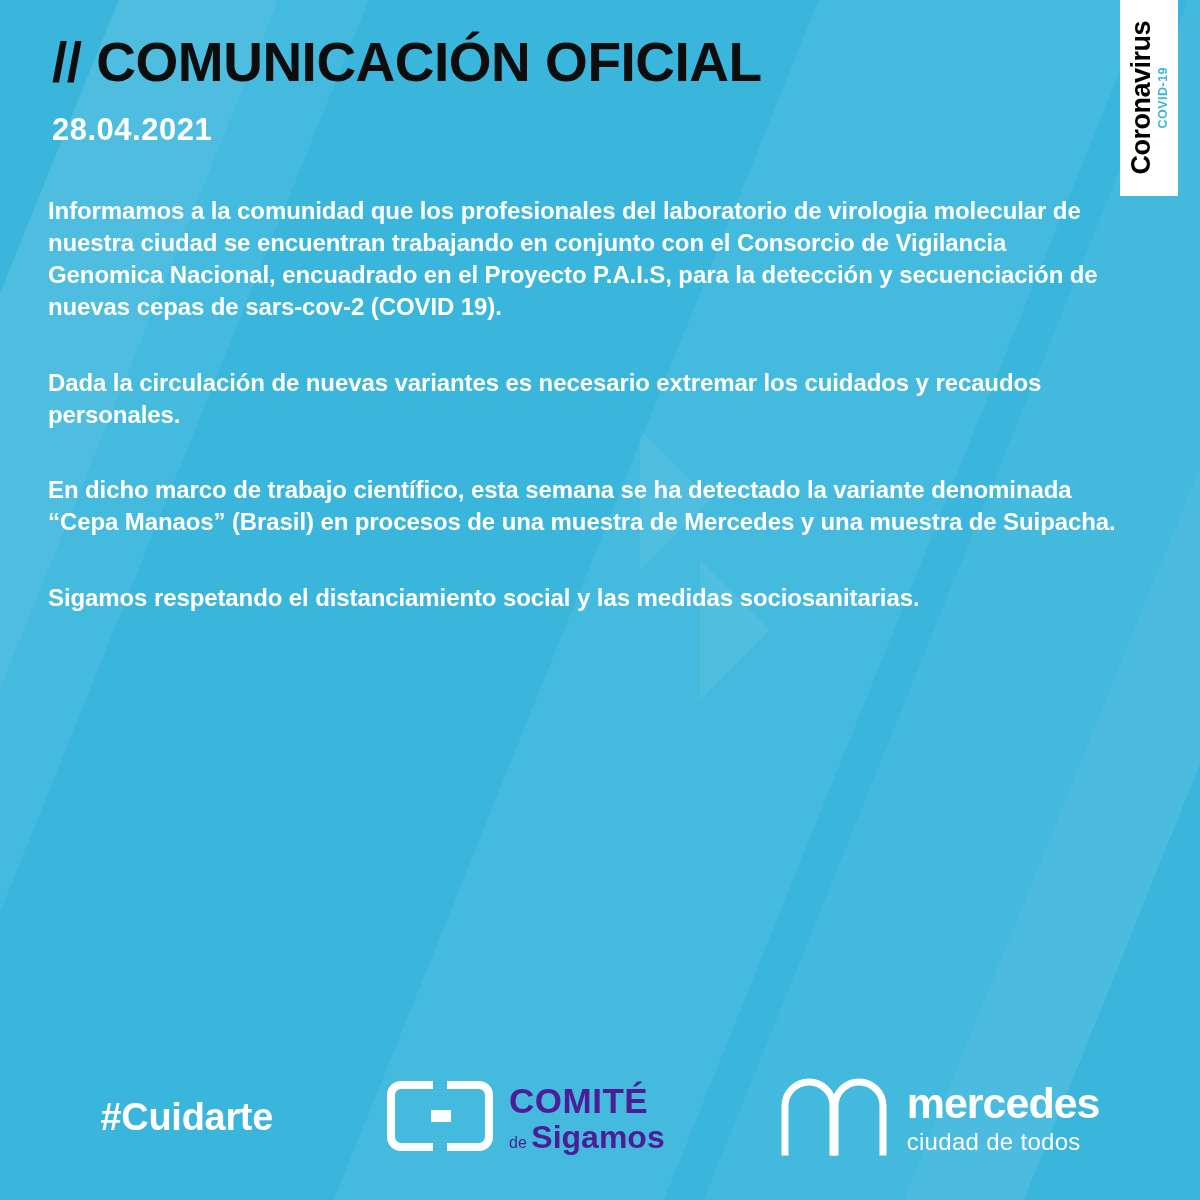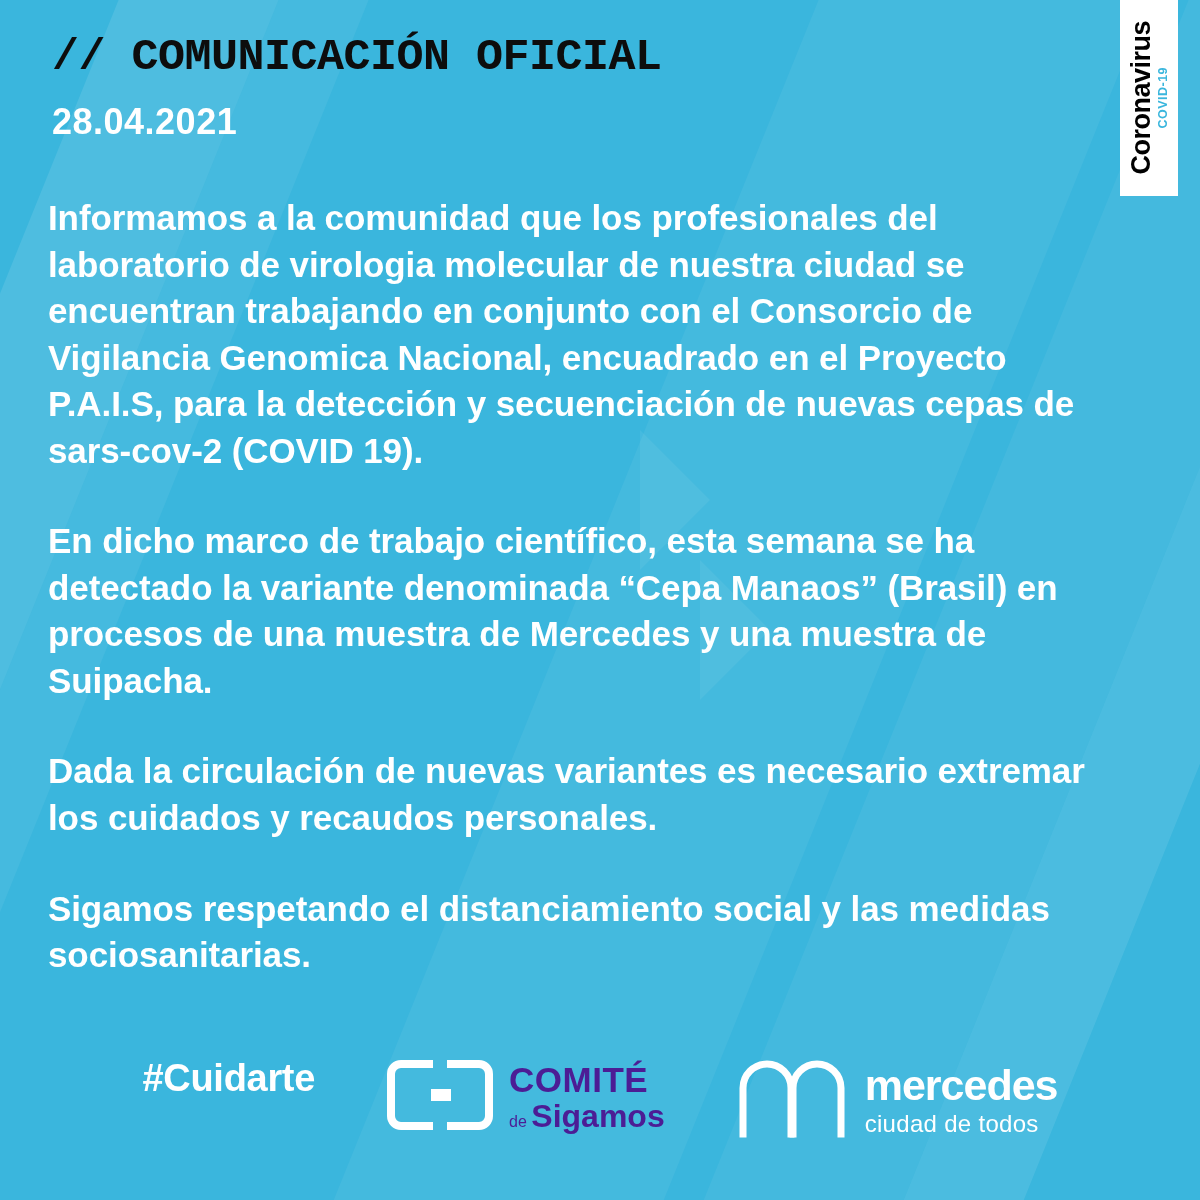--- a/index.html
+++ b/index.html
@@ -58,61 +58,60 @@
     display: block; margin-top: 2px;
   }
 
   
   #header {
     position: absolute;
     left: 52px; top: 34px;
     z-index: 4;
   }
   #title {
-    font-size: 45px;
+    font-size: 55px;
     font-weight: bold;
     color: #0d0d0d;
     letter-spacing: -0.5px;
     line-height: 1.05;
-    font-family: Liberation Mono, monospace;
   }
   #date {
     margin-top: 20px;
-    font-size: 36px;
+    font-size: 31px;
     font-weight: bold;
     color: #ffffff;
     letter-spacing: 0.5px;
   }
 
   
   #body-text {
     position: absolute;
     left: 48px; top: 195px;
     width: 1070px;
     z-index: 4;
   }
   #body-text p {
     color: #ffffff;
-    font-size: 35px;
+    font-size: 24px;
     font-weight: bold;
     line-height: 1.33;
     letter-spacing: -0.1px;
     margin-bottom: 44px;
   }
   #body-text p:last-child { margin-bottom: 4px; }
 
   
   #footer {
     position: absolute;
     left: 0; right: 0; bottom: 22px;
     height: 120px;
     display: flex;
-    align-items: flex-start;
+    align-items: center;
     justify-content: center;
-    gap: 72px;
+    gap: 114px;
     z-index: 4;
   }
   .cuidarte {
     color: #ffffff;
     font-weight: bold;
     line-height: 1.08;
     font-size: 38px;
     letter-spacing: -0.3px;
   }
   .cuidarte .l2 { display: block; }
@@ -151,22 +150,22 @@
     </div>
   </div>
 
   <div id="header">
     <div id="title">// COMUNICACIÓN OFICIAL</div>
     <div id="date">28.04.2021</div>
   </div>
 
   <div id="body-text">
     <p>Informamos a la comunidad que los profesionales del laboratorio de virologia molecular de nuestra ciudad se encuentran trabajando en conjunto con el Consorcio de Vigilancia Genomica Nacional, encuadrado en el Proyecto P.A.I.S, para la detección y secuenciación de nuevas cepas de sars-cov-2 (COVID 19).</p>
+    <p>Dada la circulación de nuevas variantes es necesario extremar los cuidados y recaudos personales.</p>
     <p>En dicho marco de trabajo científico, esta semana se ha detectado la variante denominada “Cepa Manaos” (Brasil)  en procesos de una muestra de Mercedes y una muestra de Suipacha.</p>
-    <p>Dada la circulación de nuevas variantes es necesario extremar los cuidados y recaudos personales.</p>
     <p>Sigamos respetando el distanciamiento social y las medidas sociosanitarias.</p>
   </div>
 
   <div id="footer">
 
     <div class="cuidarte">
       <span class="l1">#Cuidarte</span>
     </div>
 
     <div class="comite">

